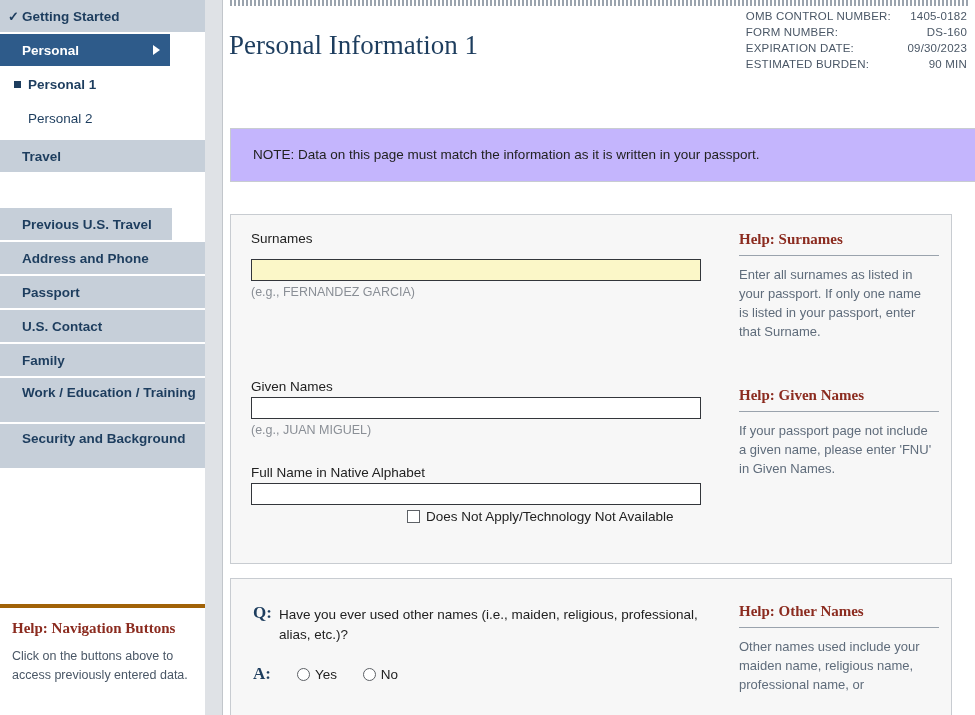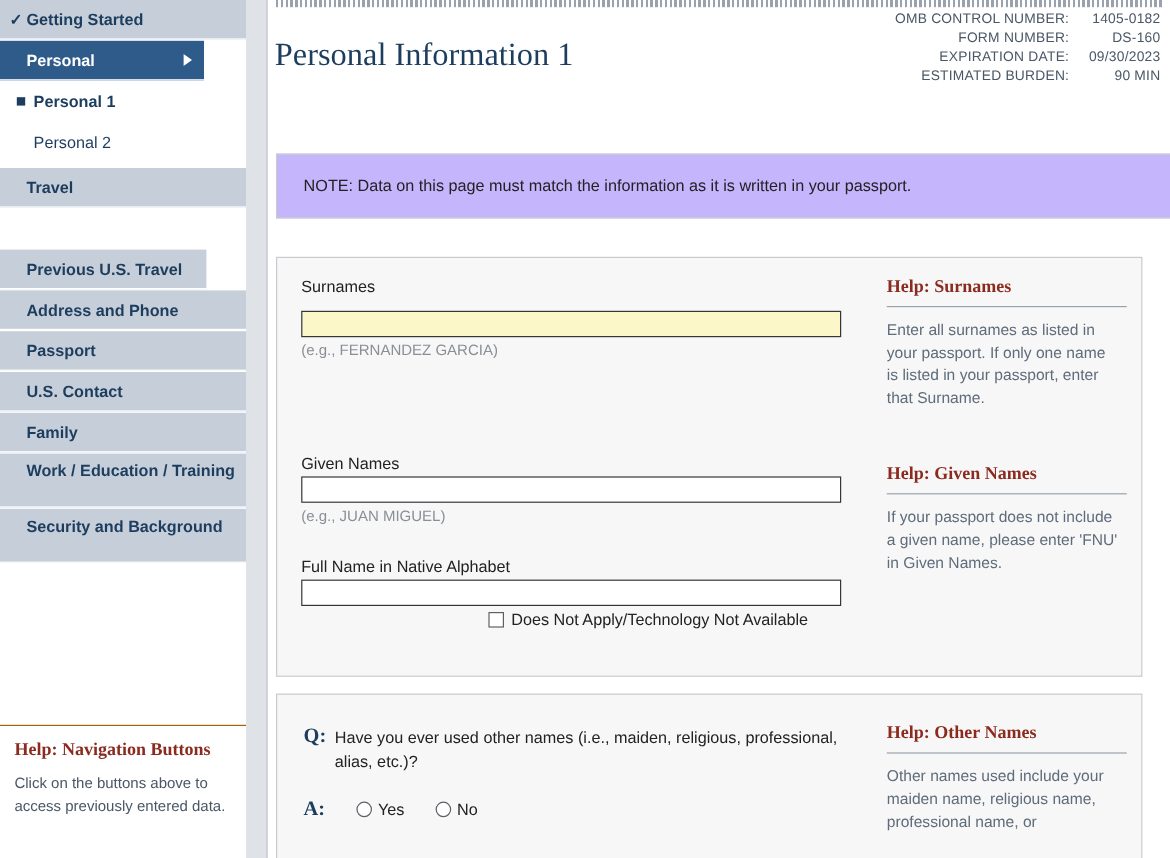--- a/index.html
+++ b/index.html
@@ -78,21 +78,21 @@
     left: 14px; top: 13px;
     width: 7px; height: 7px;
     background: #1d3d5e;
   }
 
   
   #nav-help {
     position: absolute;
     left: 0; top: 604px;
     width: 205px;
-    border-top: 1px solid #a16207;
+    border-top: 4px solid #a16207;
     background: #ffffff;
     padding: 12px 14px 0 12px;
   }
   #nav-help .help-title {
     font-family: "Liberation Serif", serif;
     font-size: 15px;
     color: #8b2b1f;
     font-weight: bold;
     margin-bottom: 10px;
   }
@@ -135,21 +135,21 @@
 
   #omb {
     position: absolute;
     right: 8px; top: 10px;
     font-size: 11.5px;
     color: #4a5766;
     letter-spacing: 0.2px;
   }
   #omb table { border-collapse: collapse; }
   #omb td { padding: 0 0 4px 0; }
-  #omb td.lbl { text-align: right; padding-right: 14px; }
+  #omb td.lbl { text-align: left; padding-right: 14px; }
   #omb td.val { text-align: right; min-width: 62px; }
 
   .panel {
     position: absolute;
     background: #ffffff;
     border: 1px solid #c8ccd1;
   }
   #note-panel {
     left: 6px; top: 128px;
     width: 862px; height: 54px;
@@ -367,21 +367,21 @@
       <div class="checkbox-row" style="left:176px; top:294px;">
         <span class="cbox"></span><span>Does Not Apply/Technology Not Available</span>
       </div>
 
       <div class="help-head" style="left:508px; top:16px;">Help: Surnames</div>
       <div class="help-sep" style="left:508px; top:40px; width:200px;"></div>
       <div class="help-text" style="left:508px; top:50px;">Enter all surnames as listed in your passport. If only one name is listed in your passport, enter that Surname.</div>
 
       <div class="help-head" style="left:508px; top:172px;">Help: Given Names</div>
       <div class="help-sep" style="left:508px; top:196px; width:200px;"></div>
-      <div class="help-text" style="left:508px; top:206px;">If your passport does not include a given name, please enter 'FNU' in Given Names.</div>
+      <div class="help-text" style="left:508px; top:206px;">If your passport page not include a given name, please enter 'FNU' in Given Names.</div>
     </div>
 
     <div class="panel" id="q-panel">
       <div class="qa-q" style="left:22px; top:24px;">Q:</div>
       <div class="qa-text" style="left:48px; top:26px;">Have you ever used other names (i.e., maiden, religious, professional, alias, etc.)?</div>
 
       <div class="qa-q" style="left:22px; top:85px;">A:</div>
       <div class="radio-row" style="left:66px; top:88px;">
         <span class="radio-opt"><span class="radio"></span><span>Yes</span></span>
         <span class="radio-opt"><span class="radio"></span><span>No</span></span>

